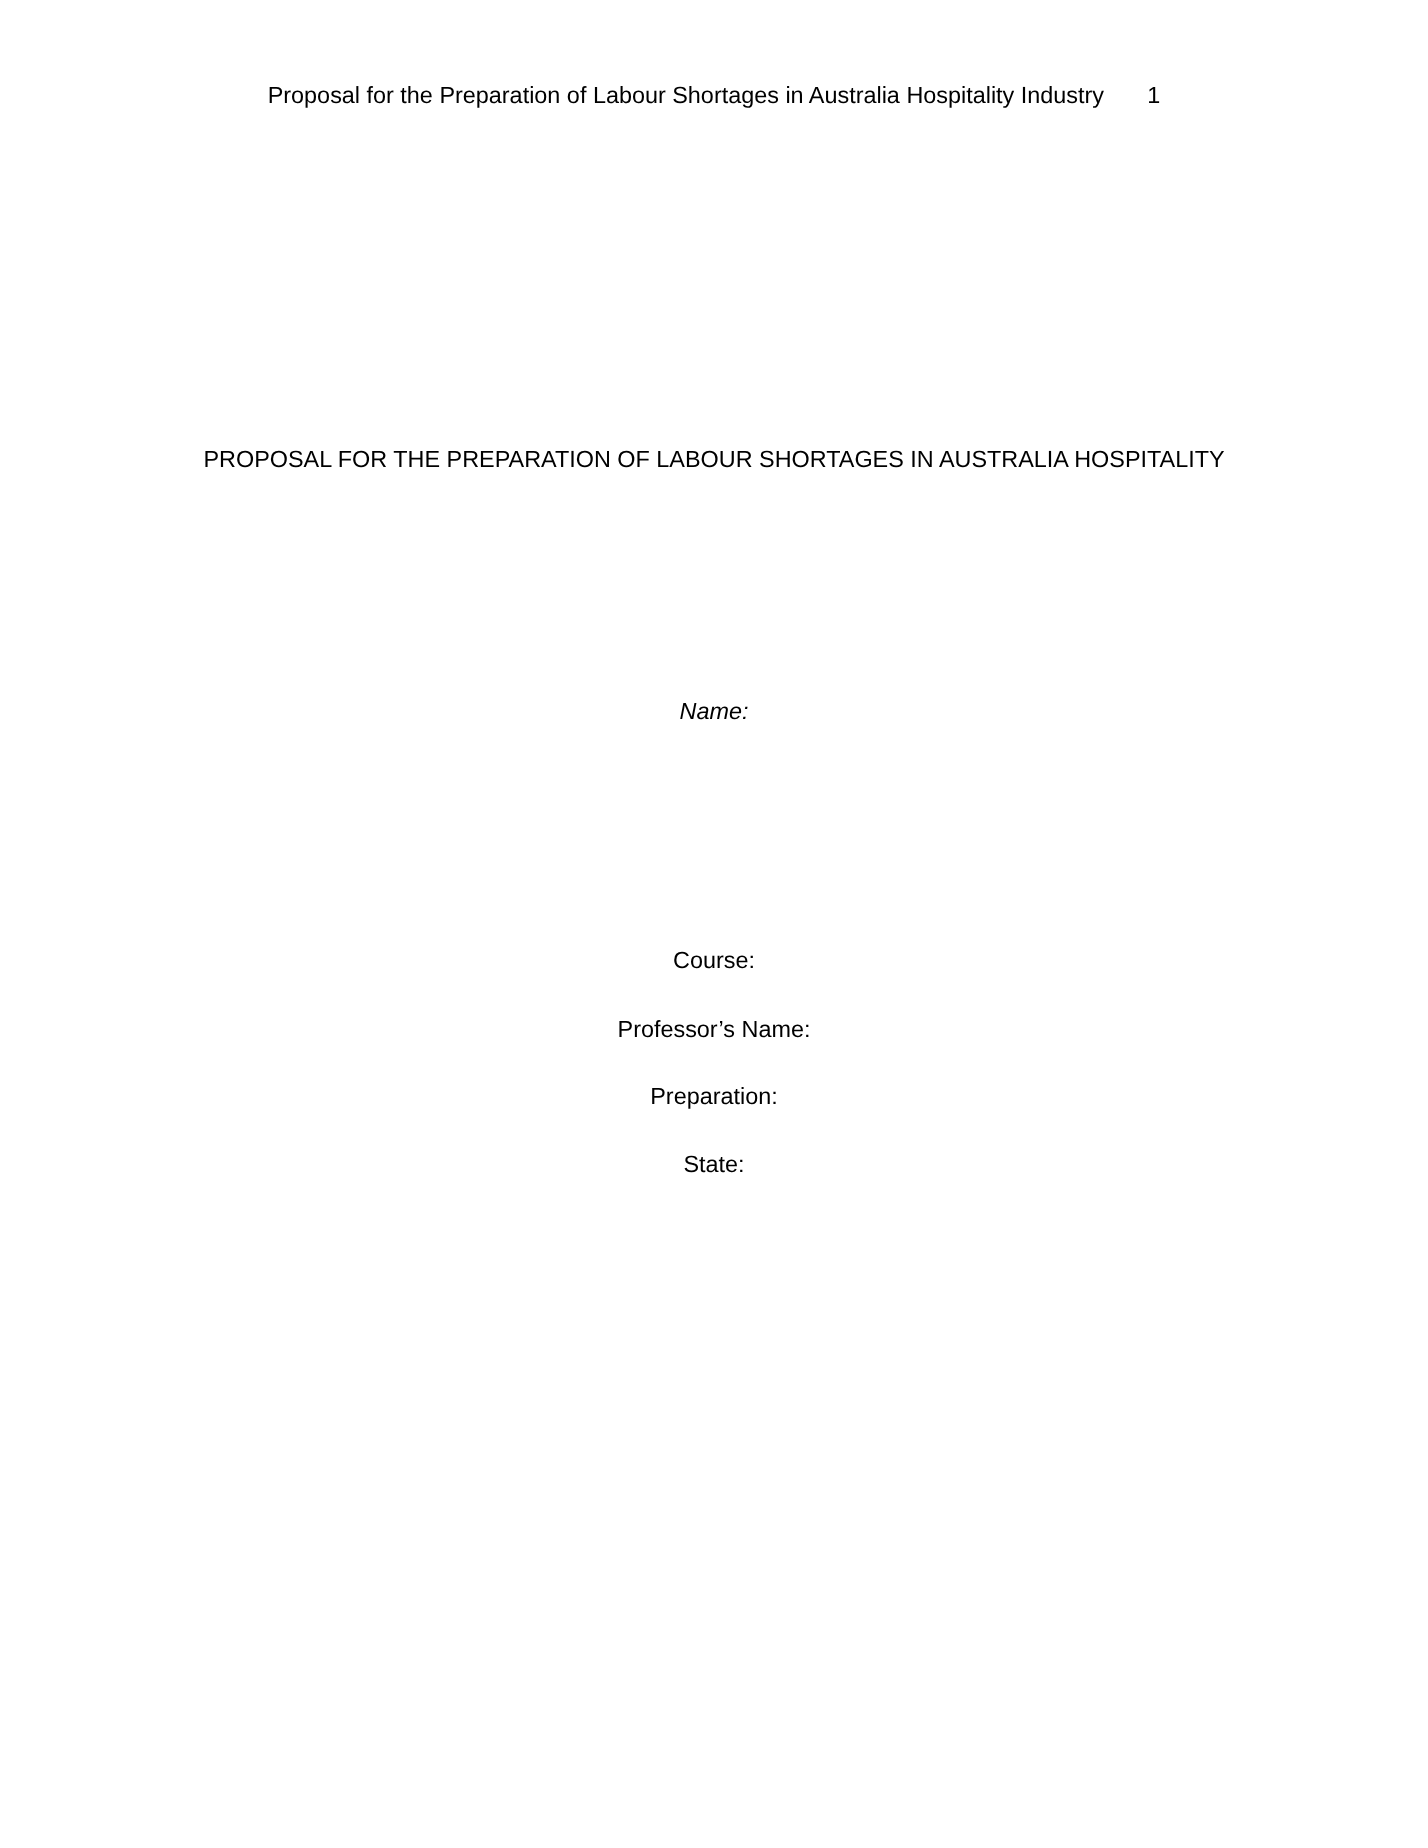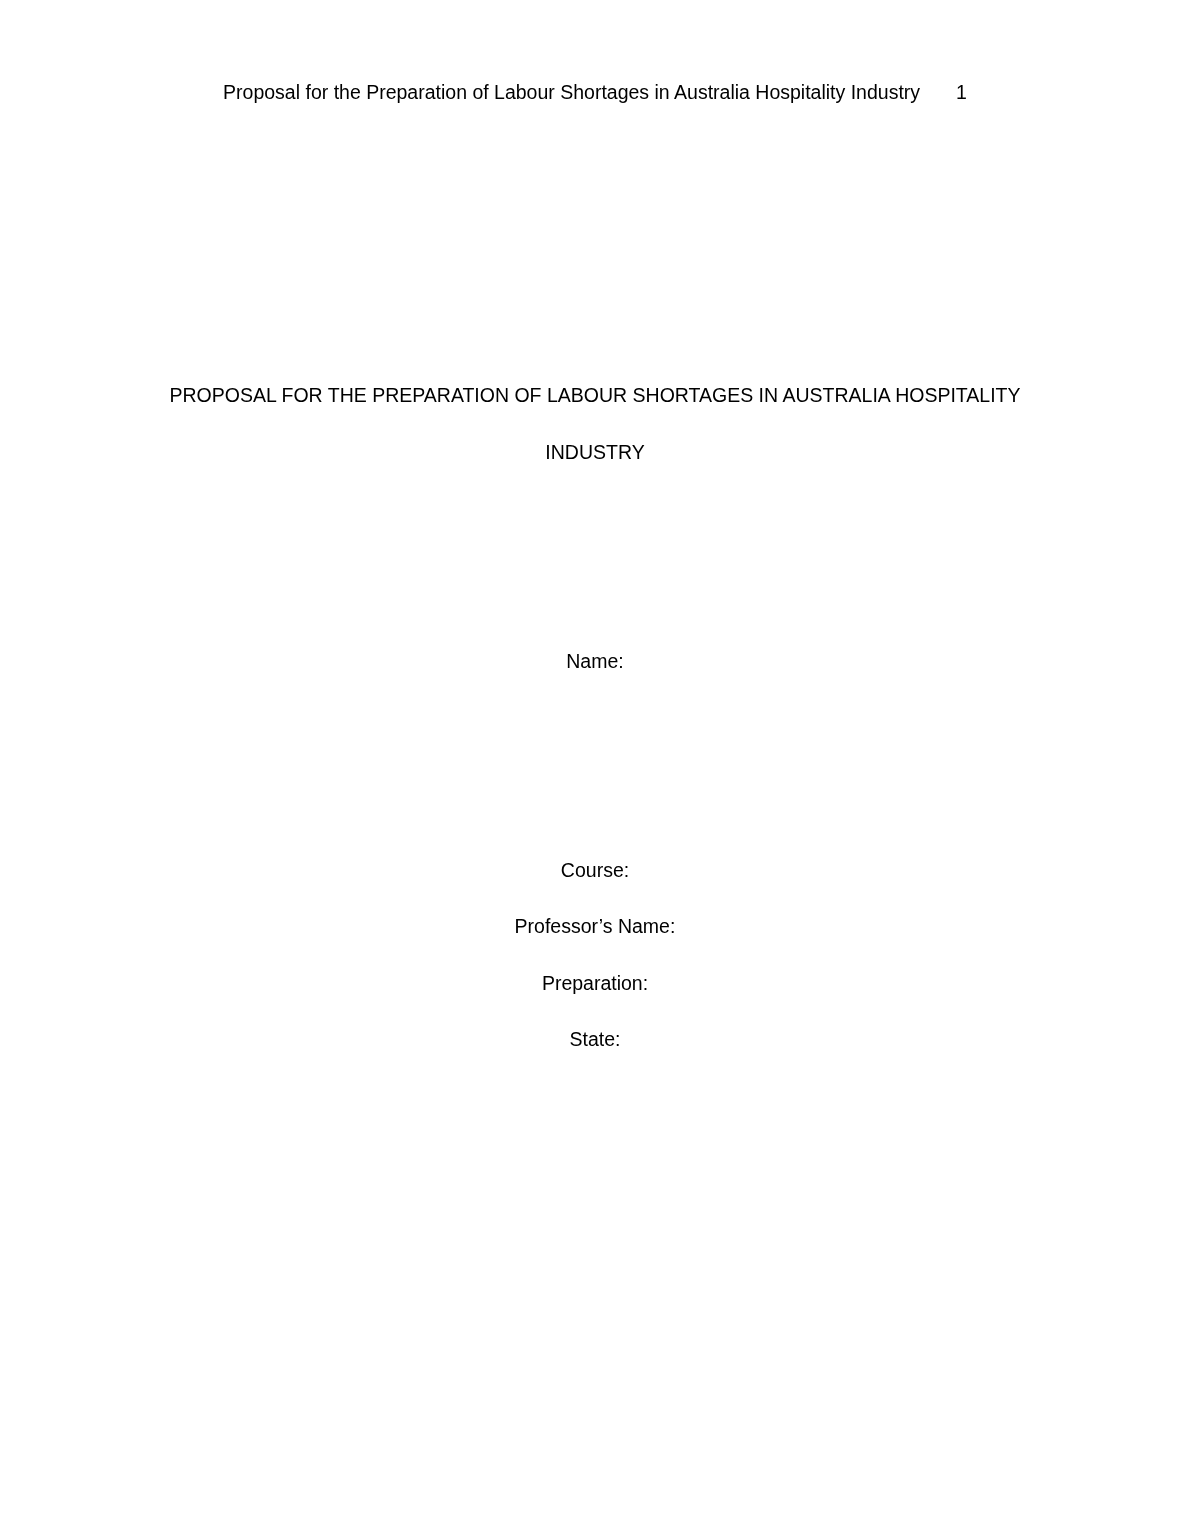--- a/index.html
+++ b/index.html
@@ -9,21 +9,21 @@
   }
   body {
     font-family: "Liberation Serif", serif;
     color: #000000;
   }
   .page {
     position: relative;
     width: 1190px;
     height: 1324px;
     background: #ffffff;
-    margin: 12px auto;
+    margin: 0 auto;
     overflow: hidden;
   }
   .header {
     position: absolute;
     top: 68px;
     left: 0;
     width: 1190px;
     display: flex;
     justify-content: center;
     align-items: baseline;
@@ -60,37 +60,37 @@
   .spacer-md {
     height: 170px;
   }
   .field-line {
     display: block;
     line-height: 2.9;
   }
   .name-line {
     display: block;
     line-height: 1;
+    font-style: italic;
   }
 </style>
 </head>
 <body>
 
 <div class="page">
 
   <div class="header">
     <span class="header-title">Proposal for the Preparation of Labour Shortages in Australia Hospitality Industry</span>
     <span class="header-page-number">1</span>
   </div>
 
   <div class="doc-body">
 
     <div class="title-block">
       <span class="title-line">PROPOSAL FOR THE PREPARATION OF LABOUR SHORTAGES IN AUSTRALIA HOSPITALITY</span>
-      <span class="title-line">INDUSTRY</span>
     </div>
 
     <div class="spacer-lg"></div>
 
     <div class="name-line">Name:</div>
 
     <div class="spacer-md"></div>
 
     <div class="fields-block">
       <span class="field-line">Course:</span>

